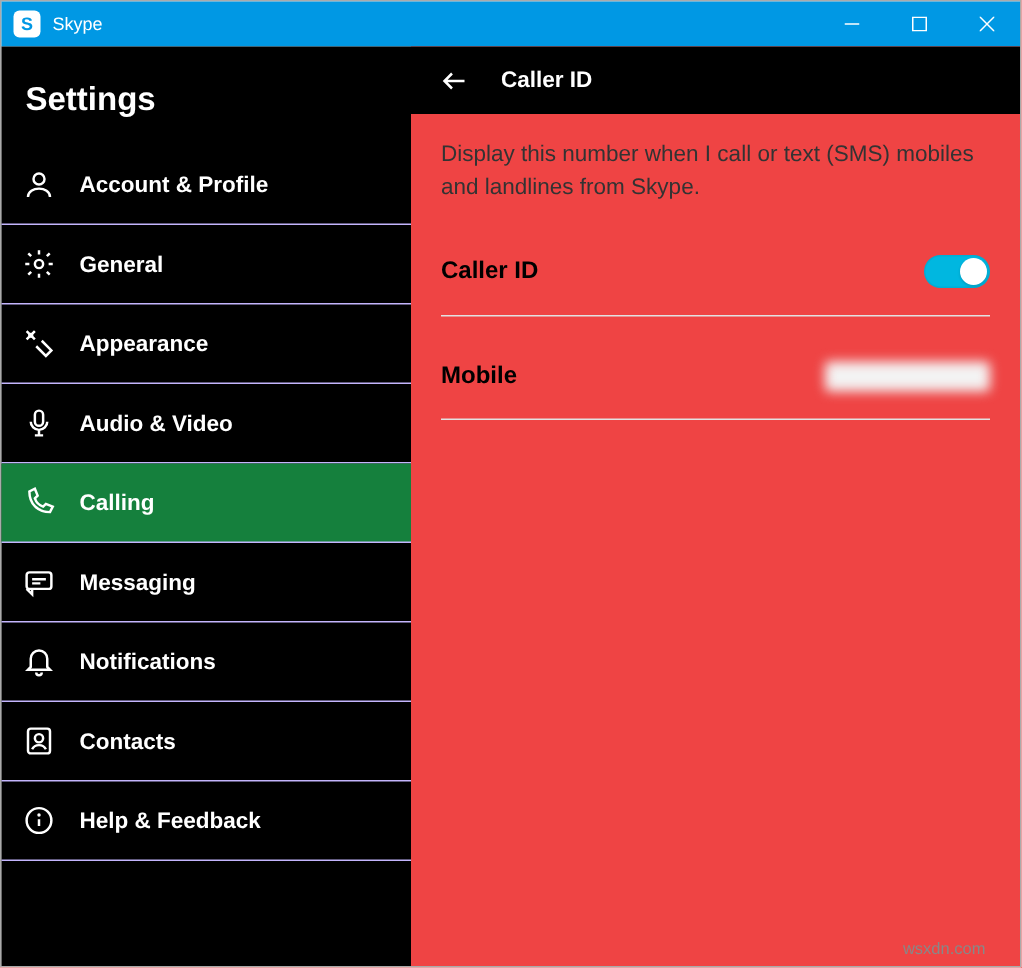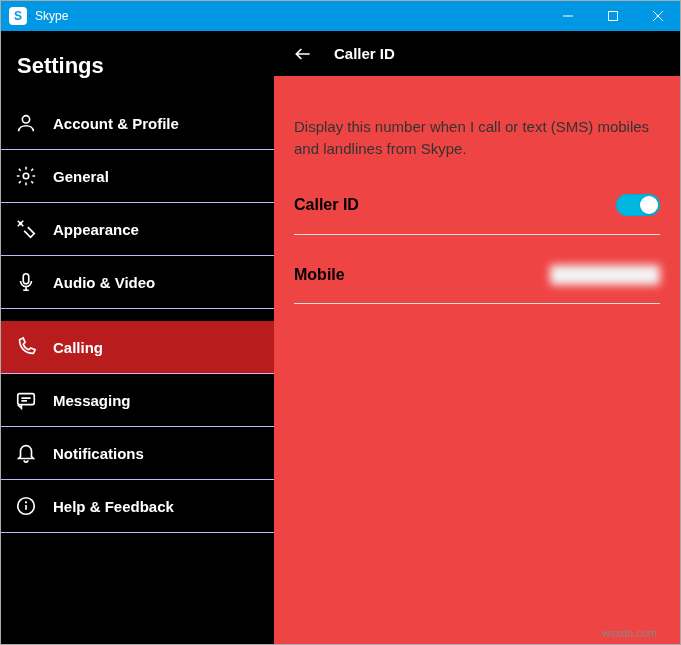--- a/index.html
+++ b/index.html
@@ -12,31 +12,31 @@
     .titlebar-title { font-size: 12px; flex: 1; }
     .titlebar-controls { display: flex; height: 100%; }
     .titlebar-btn { width: 45px; display: flex; align-items: center; justify-content: center; cursor: pointer; }
     .titlebar-btn svg { width: 10px; height: 10px; }
     
     .body { flex: 1; display: flex; min-height: 0; }
     
     .sidebar { width: 273px; background: #000; color: #fff; display: flex; flex-direction: column; }
     .sidebar-title { font-size: 22px; font-weight: 700; padding: 22px 16px 18px; }
     .sidebar-item { display: flex; align-items: center; gap: 16px; padding: 15px 14px; border-bottom: 1px solid #c4b5fd; cursor: pointer; font-size: 15px; font-weight: 600; }
-    .sidebar-item.active { background: #b91c1c; margin-top: 12px; }
+    .sidebar-item.active { background: #15803d; }
     .sidebar-item .icon { width: 22px; height: 22px; display: flex; align-items: center; justify-content: center; flex-shrink: 0; }
     .sidebar-item .icon svg { width: 22px; height: 22px; stroke: #fff; fill: none; stroke-width: 1.8; }
     
     .content { flex: 1; background: #ef4444; display: flex; flex-direction: column; }
     .content-header { height: 45px; background: #000; color: #fff; display: flex; align-items: center; gap: 20px; padding: 0 18px; }
     .back-btn { width: 22px; height: 22px; display: flex; align-items: center; justify-content: center; cursor: pointer; }
     .back-btn svg { width: 20px; height: 20px; stroke: #fff; fill: none; stroke-width: 2; }
     .content-title { font-size: 15px; font-weight: 700; }
     
-    .content-body { padding: 40px 20px; color: #222; }
+    .content-body { padding: 16px 20px; color: #222; }
     .description { font-size: 15px; color: #333; line-height: 1.45; margin-bottom: 28px; }
     
     .setting-row { display: flex; align-items: center; justify-content: space-between; padding: 6px 0 18px; border-bottom: 1px solid #e2e2e2; margin-bottom: 24px; }
     .setting-label { font-size: 16px; font-weight: 700; color: #000; }
     .setting-label.normal { font-weight: 600; }
     
     .toggle { width: 44px; height: 22px; background: #00b7e0; border-radius: 11px; position: relative; cursor: pointer; box-shadow: inset 0 0 0 1px rgba(0,0,0,0.05); }
     .toggle::after { content: ''; position: absolute; width: 18px; height: 18px; background: #fff; border-radius: 50%; top: 2px; right: 2px; box-shadow: 0 1px 2px rgba(0,0,0,0.15); }
     
     .blurred-value { width: 110px; height: 20px; background: #f3f3f3; filter: blur(4px); border-radius: 3px; }
@@ -140,20 +140,30 @@
       <div class="sidebar-item">
         <span class="icon">
             <svg viewBox="0 0 24 24">
               <path d="M6 16V10a6 6 0 1 1 12 0v6l2 2H4z"></path>
               <path d="M10 20a2 2 0 0 0 4 0"></path>
             </svg>
           </span>
         <span>Notifications</span>
       </div>
 
+      <div class="sidebar-item">
+        <span class="icon">
+            <svg viewBox="0 0 24 24">
+              <rect x="4" y="3" width="16" height="18" rx="2"></rect>
+              <circle cx="12" cy="10" r="3"></circle>
+              <path d="M7 18c1-2 3-3 5-3s4 1 5 3"></path>
+            </svg>
+          </span>
+        <span>Contacts</span>
+      </div>
 
       <div class="sidebar-item">
         <span class="icon">
             <svg viewBox="0 0 24 24">
               <circle cx="12" cy="12" r="9"></circle>
               <line x1="12" y1="8" x2="12" y2="8" stroke-width="2.5" stroke-linecap="round"></line>
               <line x1="12" y1="11" x2="12" y2="16"></line>
             </svg>
           </span>
         <span>Help &amp; Feedback</span>

